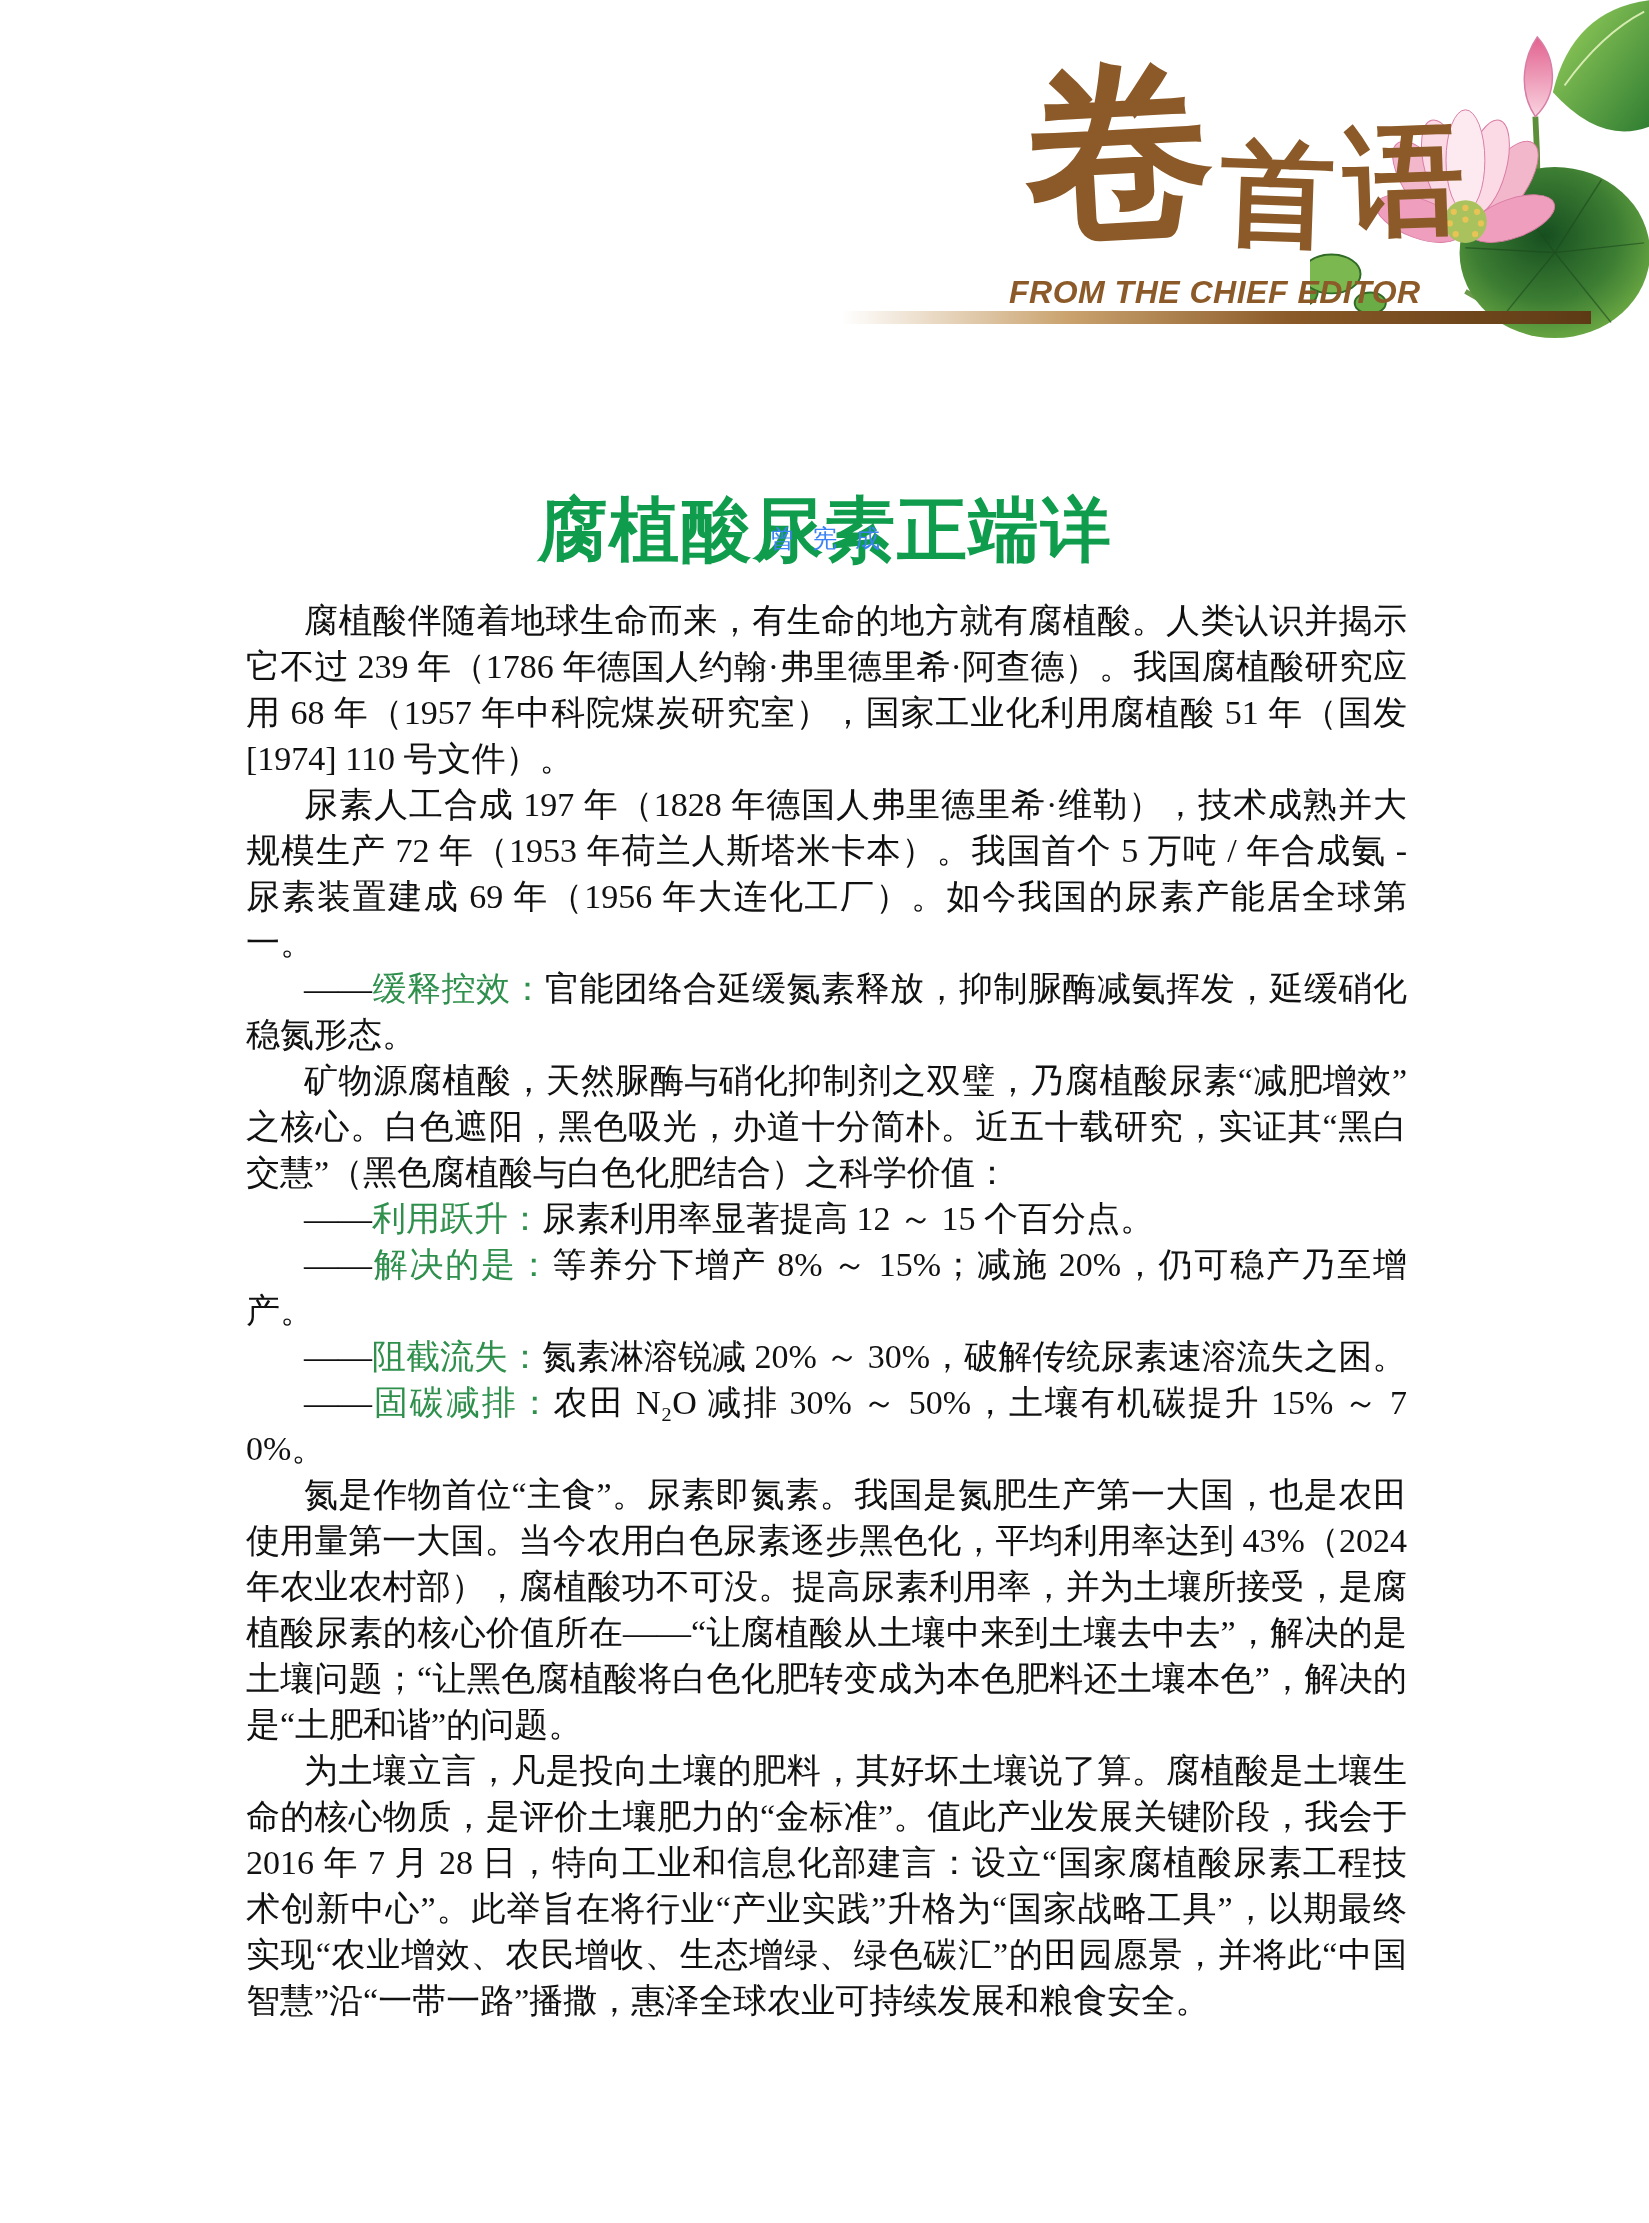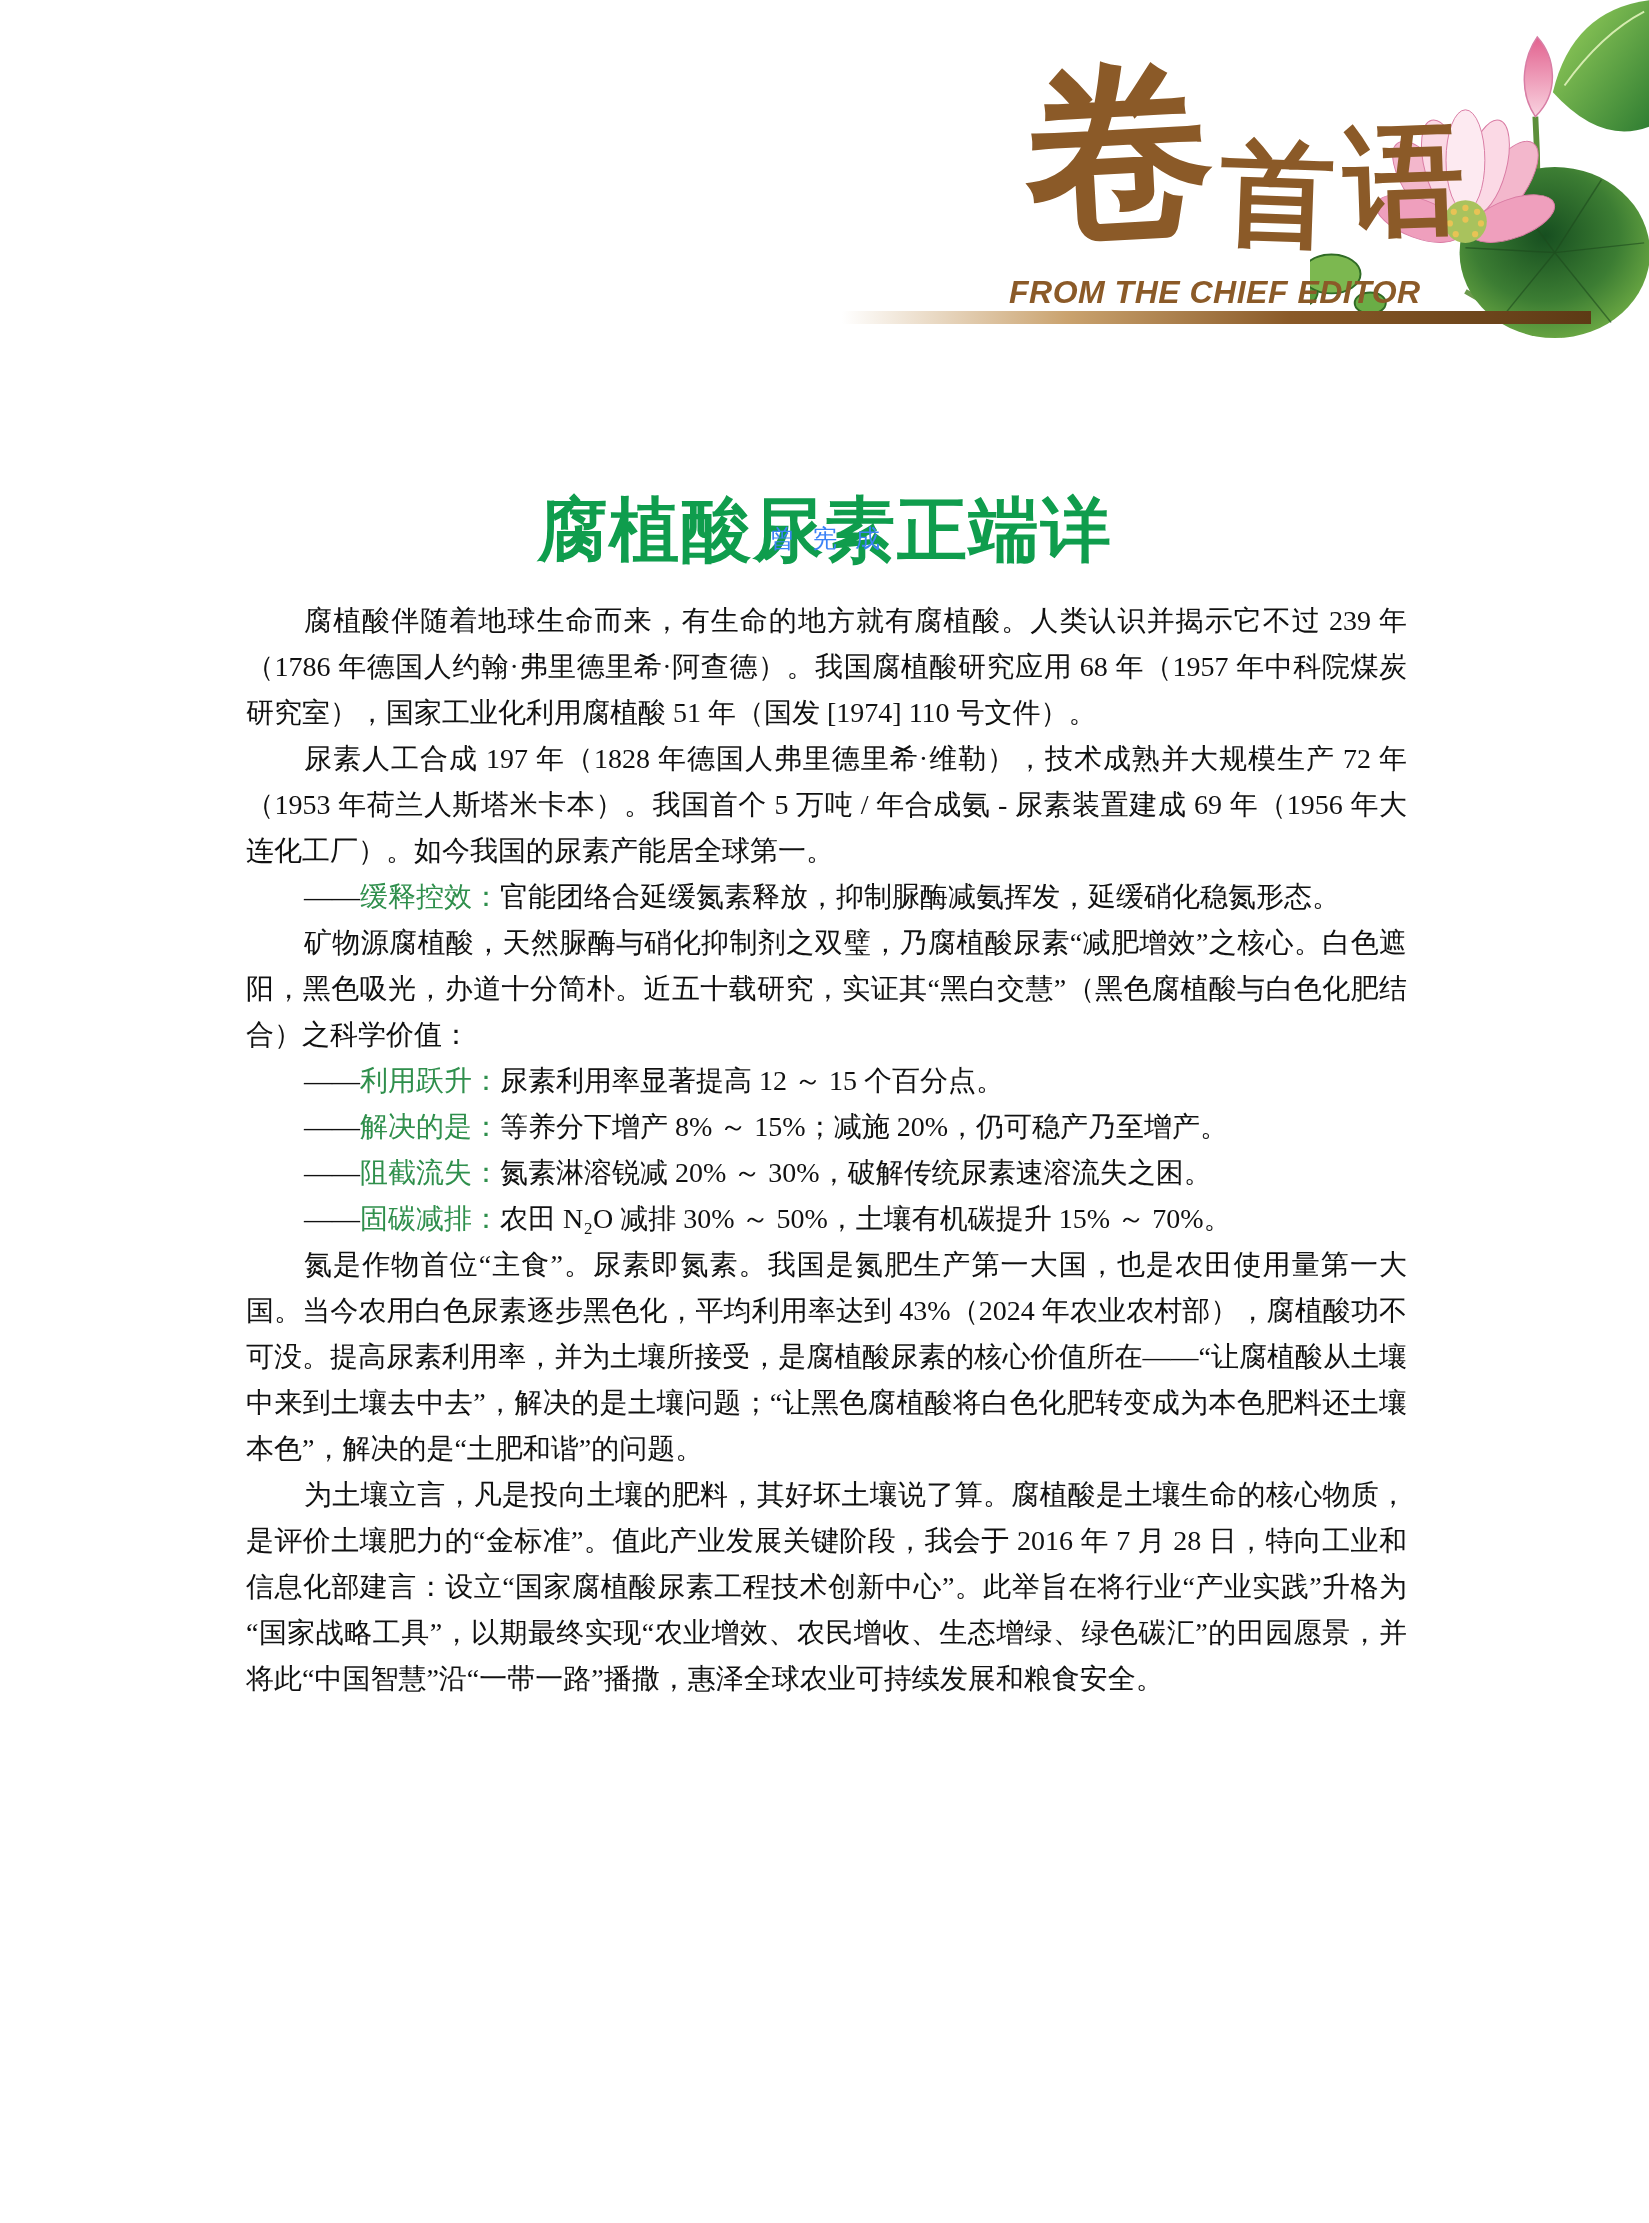--- a/index.html
+++ b/index.html
@@ -25,21 +25,21 @@
   .header-art{position:absolute;left:1310px;top:0px;width:340px;height:342px;}
 
   
   .page-title{position:absolute;left:0;top:437px;width:100%;text-align:center;
               font-family:"Liberation Sans","DejaVu Sans",sans-serif;
               font-weight:bold;font-size:70px;letter-spacing:1.9px;color:var(--title-green);}
   .author-name{position:absolute;left:0;top:522px;width:100%;text-align:center;
                font-size:25px;letter-spacing:17.5px;text-indent:17.5px;color:#3b82f6;}
 
   .article-body{position:absolute;left:246px;top:598px;width:1161px;
-                font-size:28px;line-height:46px;text-align:justify;text-justify:inter-ideograph;
+                font-size:34px;line-height:46px;text-align:justify;text-justify:inter-ideograph;
                 word-break:break-all;}
   .article-body p{margin:0;text-indent:58px;}
   .em-label{color:var(--label-green);}
   .em-dash{color:#111;}
 </style>
 </head>
 <body>
 
 <div class="page">
 

